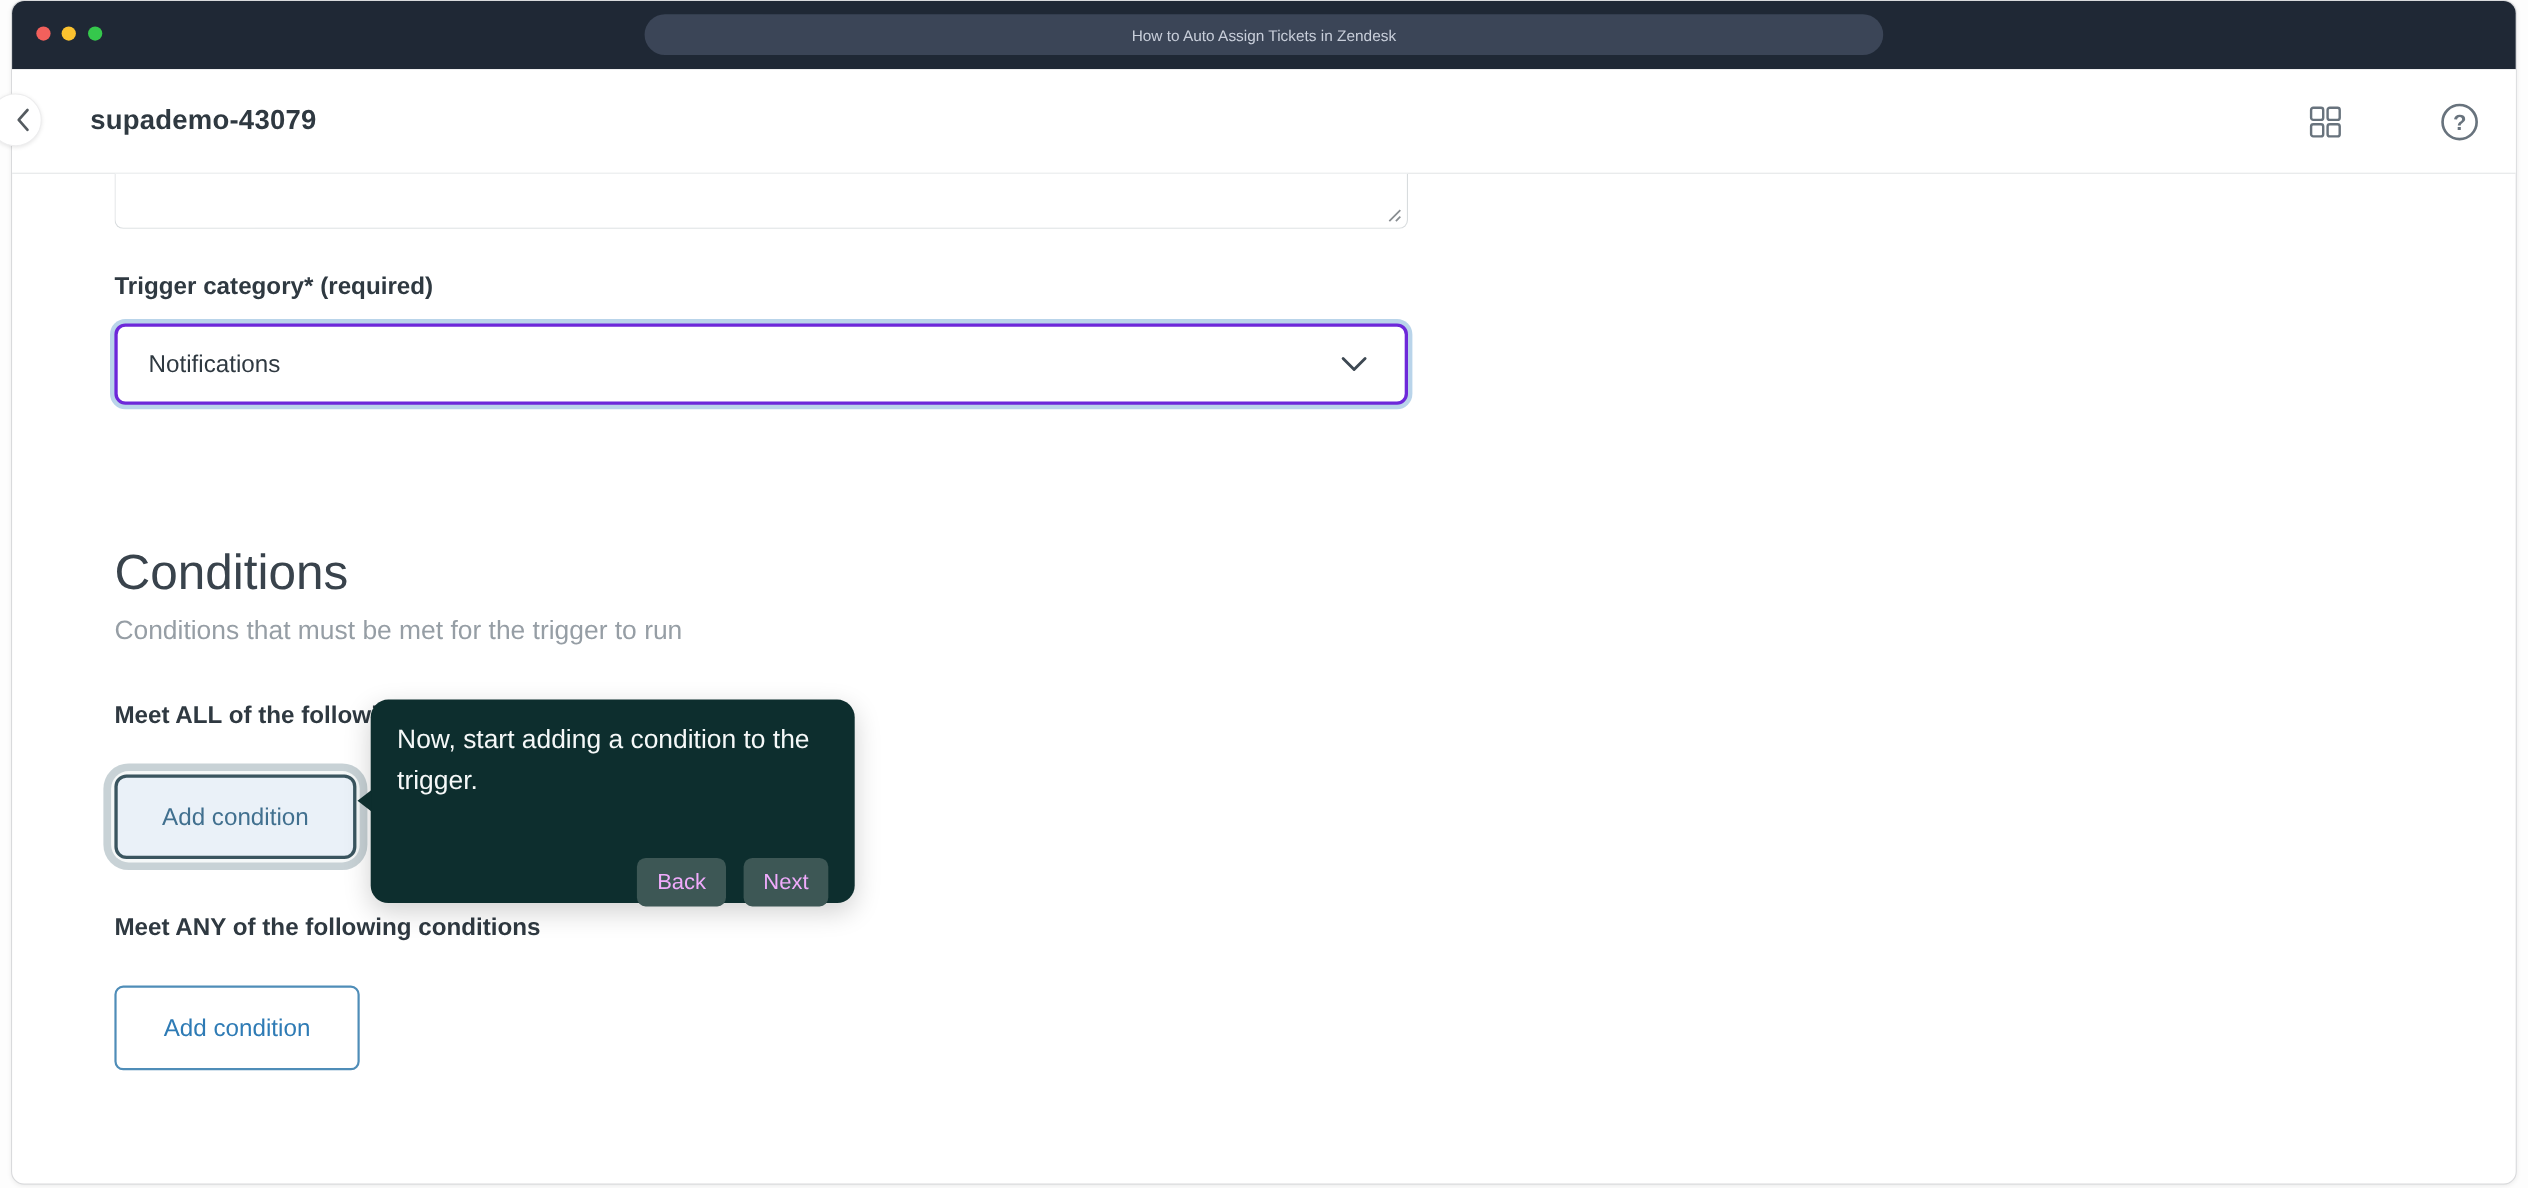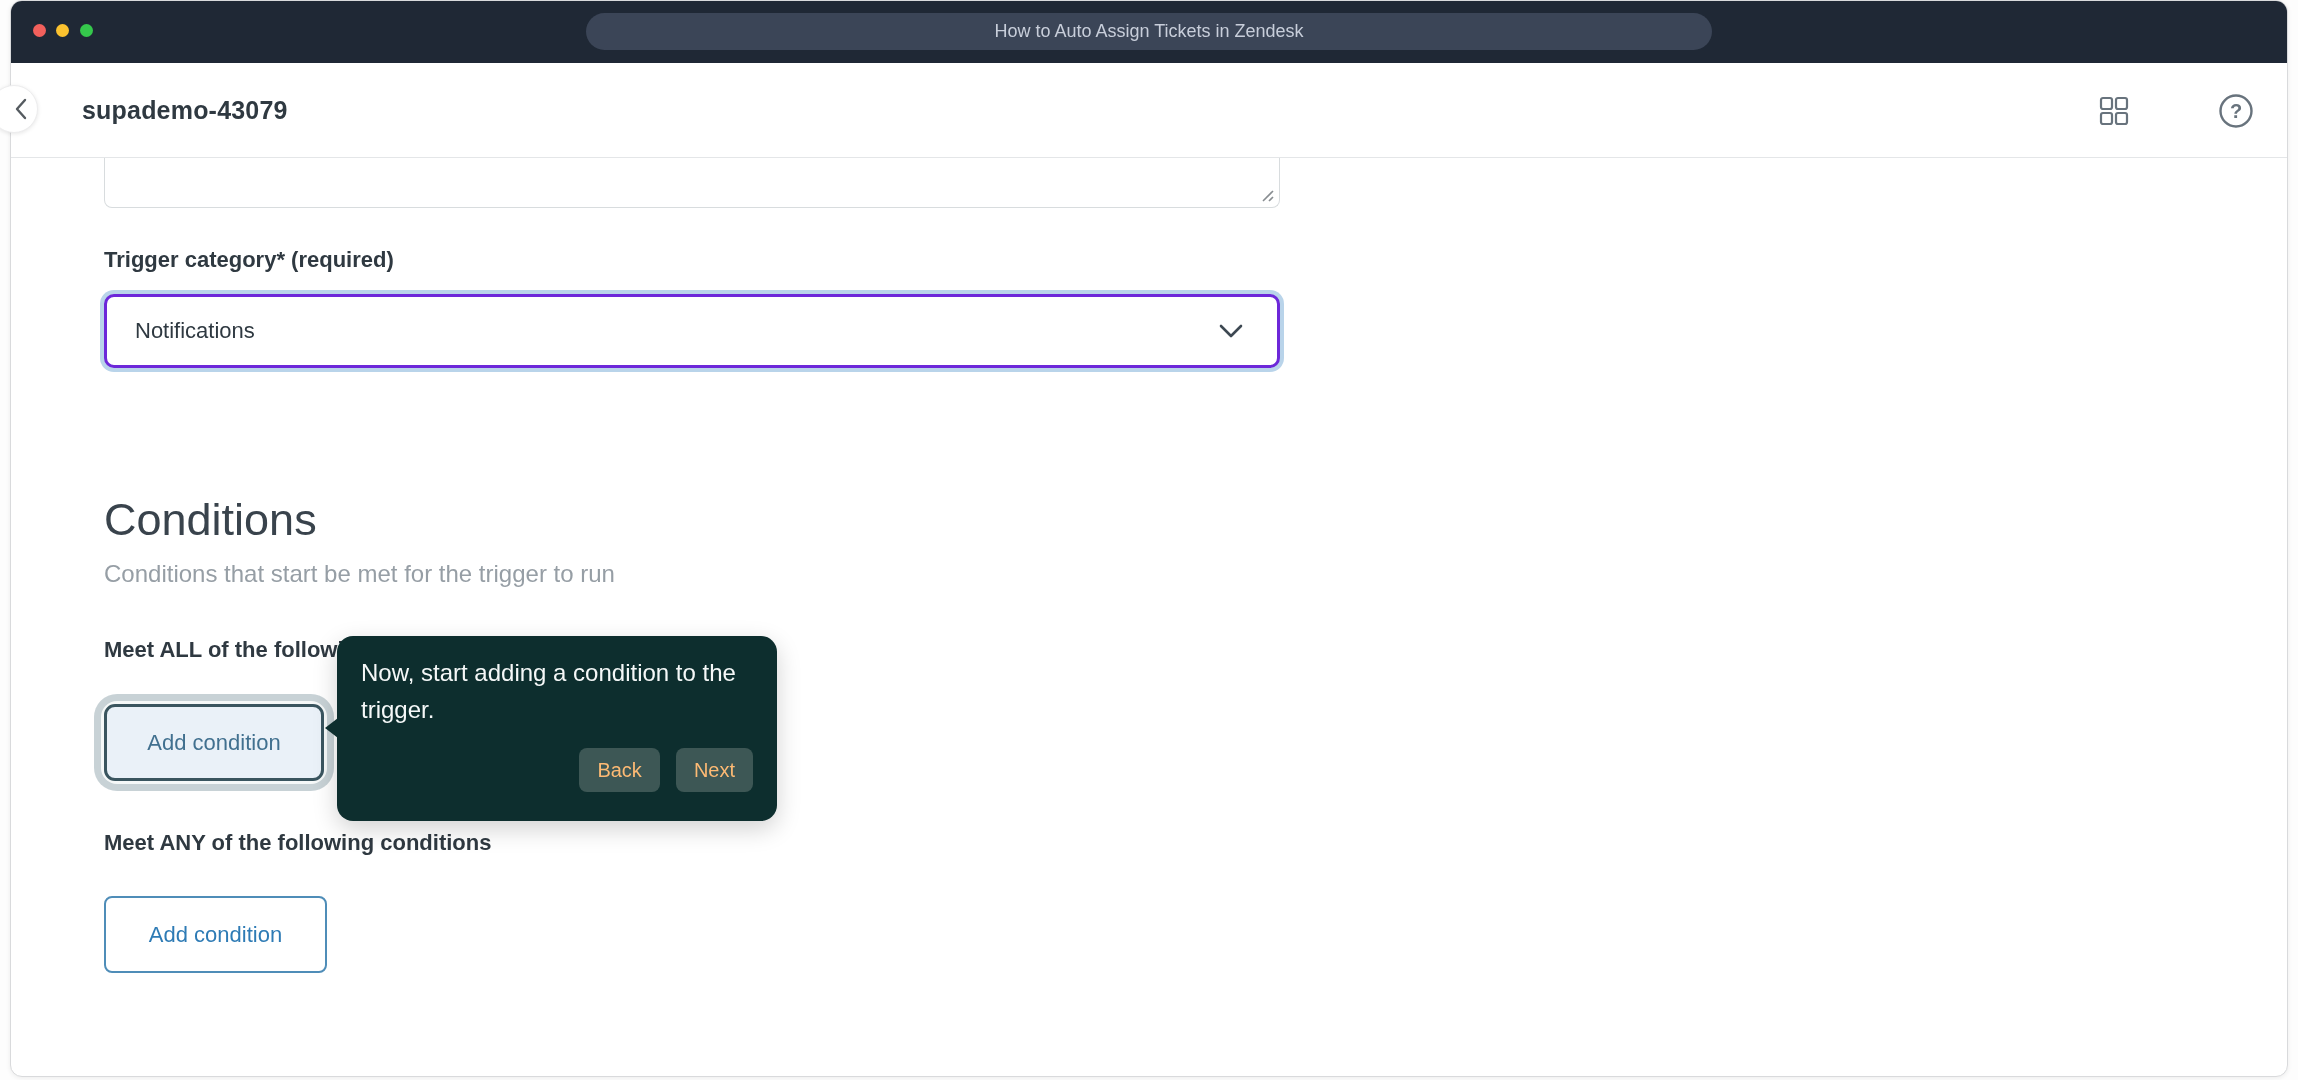--- a/index.html
+++ b/index.html
@@ -14,21 +14,21 @@
   
   .titlebar { position:relative; height:62px; background:#1f2835;
               border-radius:11px 11px 0 0; }
   .traffic { position:absolute; top:23px; width:13px; height:13px; border-radius:50%; }
   .t-close { left:22px; background:#f2605c; }
   .t-min   { left:45px; background:#fbc22f; }
   .t-zoom  { left:69px; background:#35c84c; }
   .title-pill { position:absolute; left:50%; top:12px; transform:translateX(-50%);
                 width:1126px; height:37px; background:#3b4557; border-radius:19px;
                 display:flex; align-items:center; justify-content:center;
-                color:#c8ceda; font-size:18px; }
+                color:#c8ceda; font-size:14px; }
 
   
   .header { position:relative; height:94px; background:#fff;
             border-bottom:1px solid #e4e6e8; }
   .back-button { position:absolute; left:-21px; top:22px; width:46px; height:46px;
                  background:#fff; border:1px solid #ededee; border-radius:50%;
                  box-shadow:0 1px 4px rgba(0,0,0,0.10);
                  display:flex; align-items:center; justify-content:center; cursor:pointer; }
   .back-button svg { margin-left:14px; }
   .header-title { position:absolute; left:71px; top:50%; transform:translateY(-50%);
@@ -77,23 +77,23 @@
   
   .tooltip { position:absolute; left:326px; top:478px; width:440px; height:185px;
              box-sizing:border-box; background:#0d2e2e; border-radius:16px;
              padding:18px 24px 0 24px; color:#fff; z-index:5;
              box-shadow:0 8px 24px rgba(0,0,0,0.18); }
   .tooltip-caret { position:absolute; left:-12px; top:82px; width:0; height:0;
                    border-top:10px solid transparent; border-bottom:10px solid transparent;
                    border-right:13px solid #0d2e2e; }
   .tooltip-text { font-size:24px; line-height:37px; color:#f5f8f8; width:392px; }
   .tooltip-actions { margin-top:20px; display:flex; justify-content:flex-end; gap:16px; }
-  .tip-btn { height:44px; padding:0 18px; background:#3d5755; color:#fdba74;
+  .tip-btn { height:44px; padding:0 18px; background:#3d5755; color:#f0abfc;
              border:none; border-radius:8px; font-size:20px; font-family:inherit;
-             display:flex; align-items:center; cursor:pointer; }
+             display:flex; align-items:center; cursor:pointer;margin-top:32px; }
 </style>
 </head>
 <body>
 
 <div class="window">
 
   <div class="titlebar">
     <span class="traffic t-close"></span>
     <span class="traffic t-min"></span>
     <span class="traffic t-zoom"></span>
@@ -137,21 +137,21 @@
     <div class="field-label">Trigger category* (required)</div>
 
     <div class="dropdown">
       <span>Notifications</span>
       <svg width="24" height="14" viewBox="0 0 24 14">
         <polyline points="2,2 12,12 22,2" fill="none" stroke="#3d4852" stroke-width="2.6" stroke-linecap="round" stroke-linejoin="round"></polyline>
       </svg>
     </div>
 
     <div class="section-heading">Conditions</div>
-    <div class="section-sub">Conditions that start be met for the trigger to run</div>
+    <div class="section-sub">Conditions that must be met for the trigger to run</div>
 
     <div class="meet-label">Meet ALL of the following conditions</div>
 
     <div class="btn-highlight-wrap">
       <button class="btn-add-highlight">
         <span>Add condition</span>
       </button>
     </div>
 
     <div class="meet-label any">Meet ANY of the following conditions</div>

